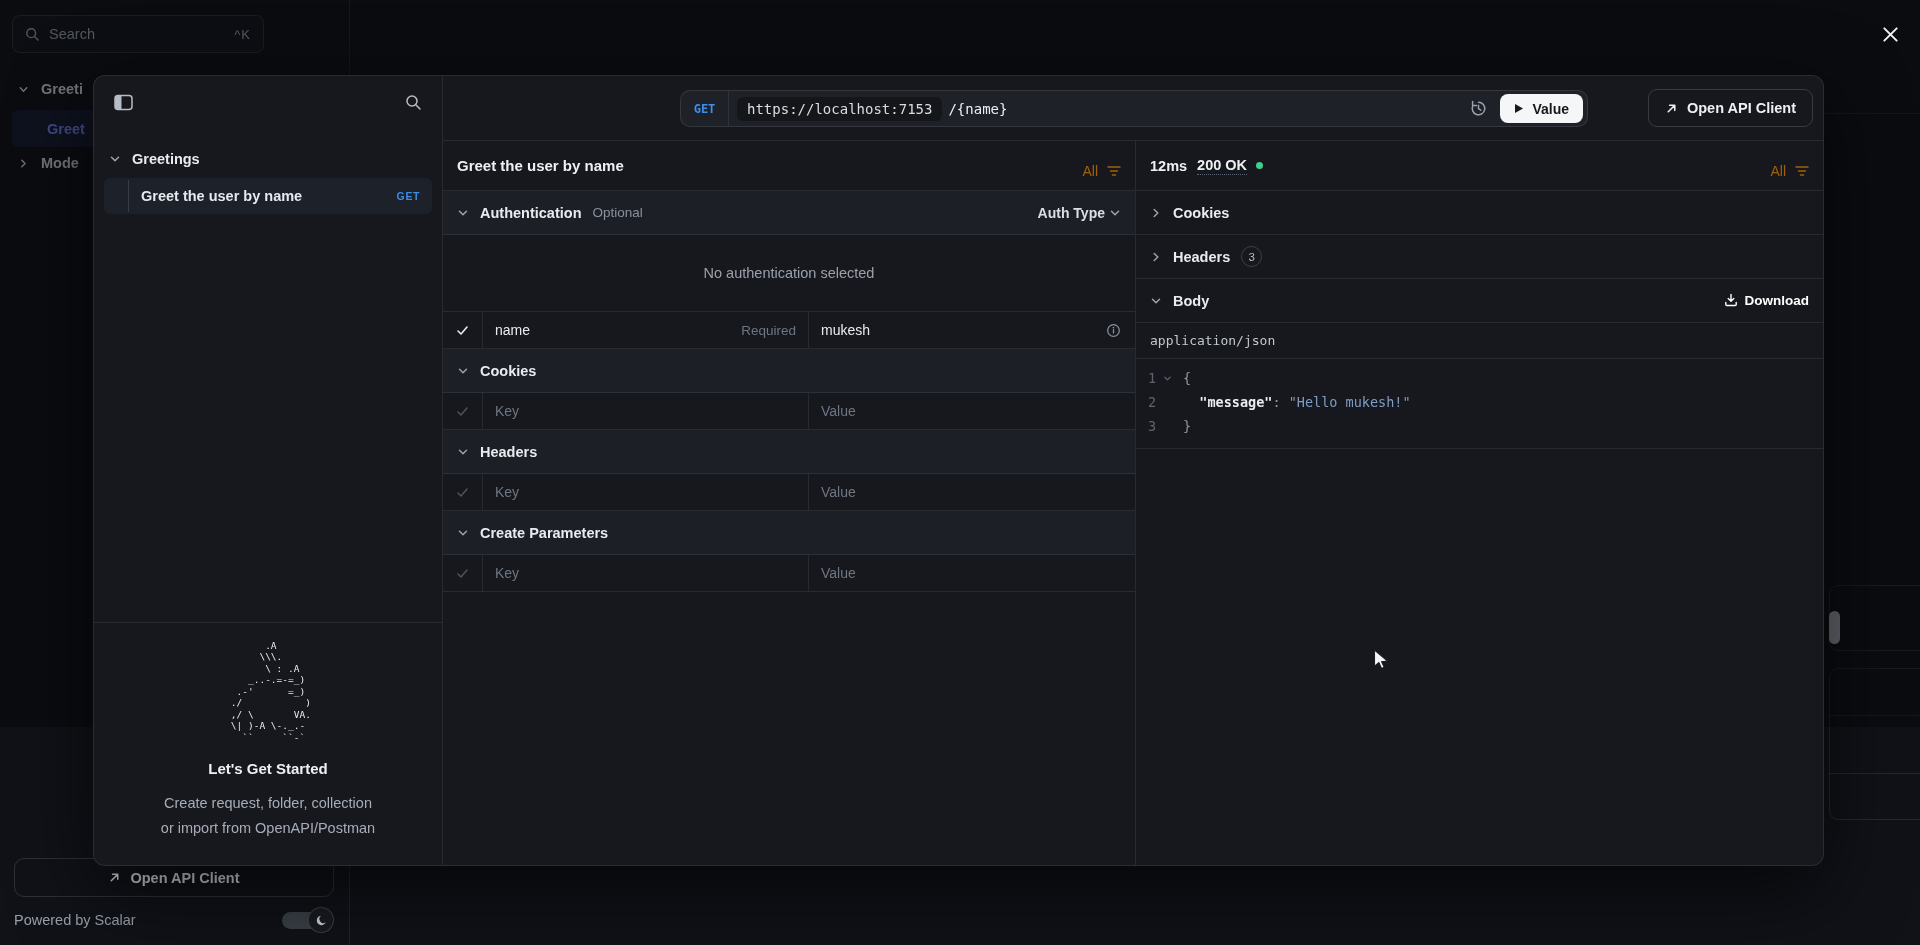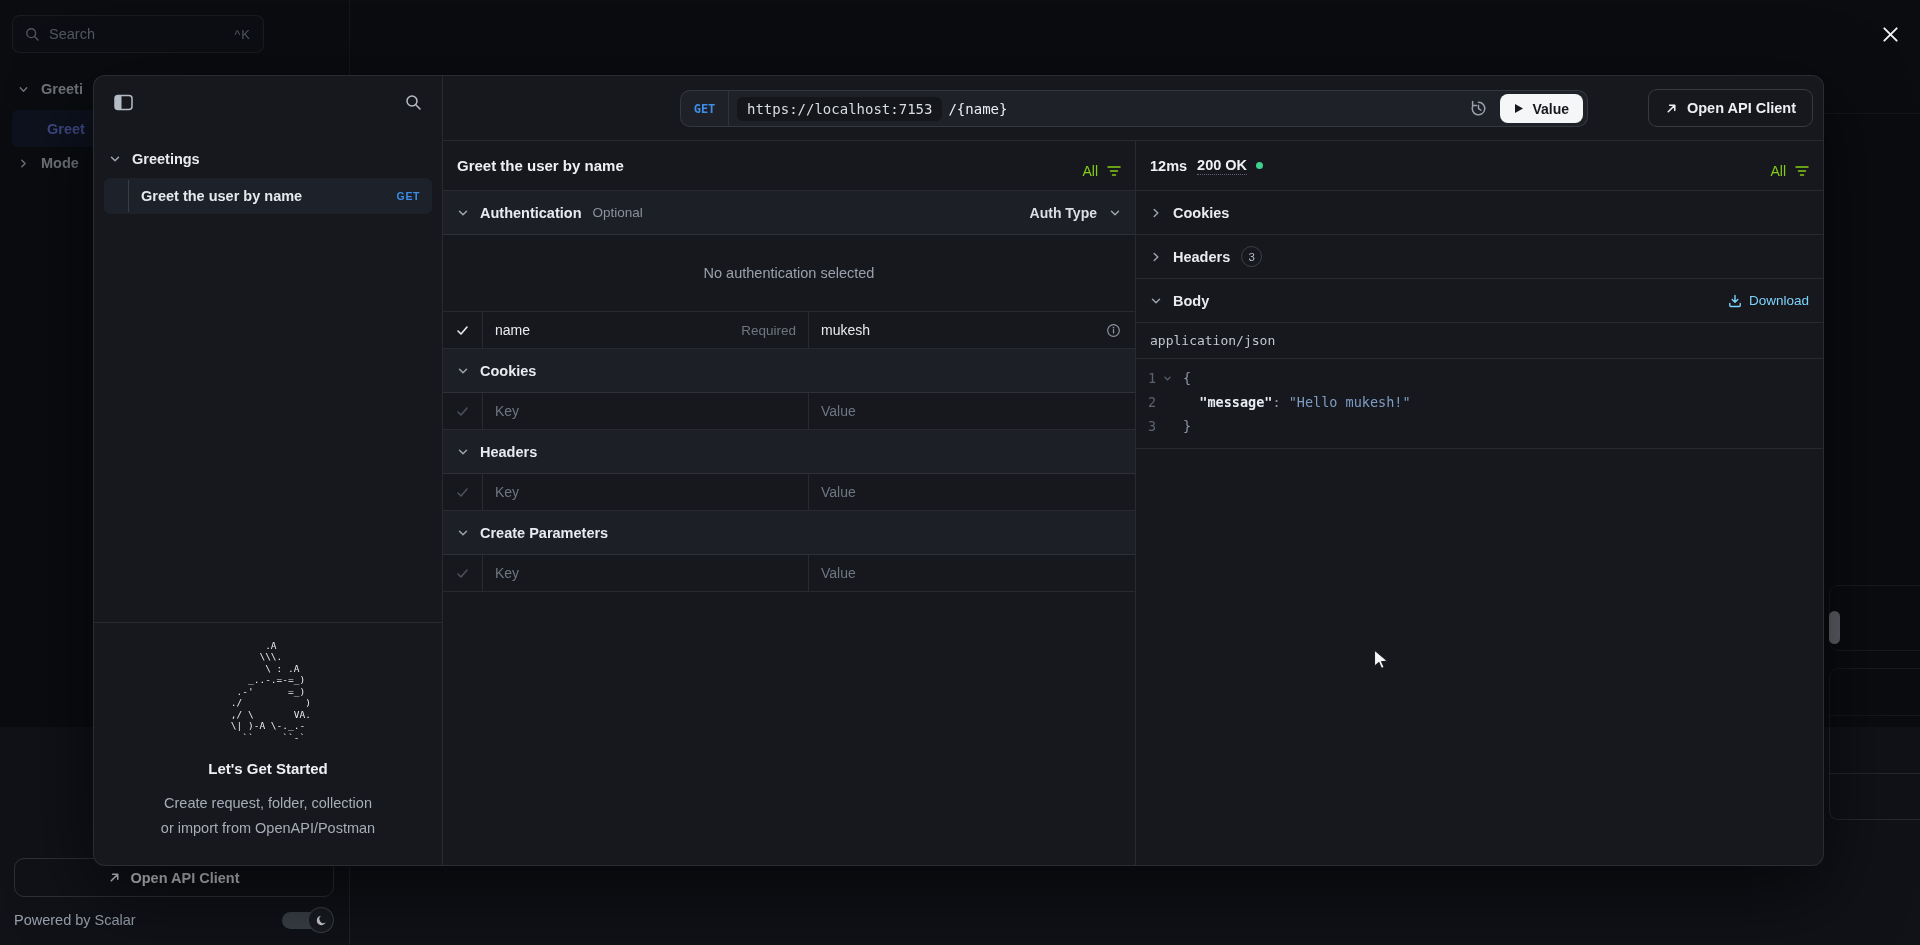--- a/index.html
+++ b/index.html
@@ -93,28 +93,28 @@
   .openapi { position:absolute; right:10px; top:13px; height:38px; padding:0 16px;
     background:transparent; border:1px solid rgba(255,255,255,0.15); border-radius:9px;
     display:flex; align-items:center; gap:9px; color:#edeff2; font-weight:700; font-size:14.5px; cursor:pointer; }
 
   .panels { flex:1; display:flex; min-height:0; }
   .pane-req { width:693px; flex-shrink:0; border-right:1px solid var(--b); }
   .pane-res { flex:1; min-width:0; }
 
   .phead { height:50px; padding:0 14px; display:flex; align-items:center; border-bottom:1px solid var(--b); }
   .phead .title { font-size:15px; font-weight:700; color:#eef0f3; }
-  .filter { margin-left:auto; display:flex; align-items:center; gap:9px; color:#84cc16; font-size:14px; cursor:pointer;margin-top:10px; }
+  .filter { margin-left:auto; display:flex; align-items:center; gap:9px; color:#a16207; font-size:14px; cursor:pointer;margin-top:10px; }
 
   .sec { height:44px; background:var(--hdr); border-bottom:1px solid var(--b);
     display:flex; align-items:center; padding:0 14px; gap:11px;
     font-size:14.5px; font-weight:700; color:#e9ebef; }
   .sec .chev { color:#9aa1ac; }
   .optional { font-weight:400; color:#8a919d; font-size:13.5px; }
-  .authtype { margin-left:auto; display:flex; align-items:center; gap:12px; color:#dcdfe5;
+  .authtype { margin-left:auto; display:flex; align-items:center; gap:4px; color:#dcdfe5;
     font-weight:600; font-size:14px; cursor:pointer; }
   .auth-empty { height:77px; border-bottom:1px solid var(--b); display:flex; align-items:center;
     justify-content:center; color:#9aa1ac; font-size:14.5px; }
 
   .kvrow { height:37px; border-bottom:1px solid var(--b); display:grid; grid-template-columns:40px 326px 1fr; }
   .kvrow .ck { display:flex; align-items:center; justify-content:center; border-right:1px solid var(--b); }
   .kvrow .cell { display:flex; align-items:center; padding:0 12px; gap:8px; font-size:14px; }
   .kvrow .keyc { border-right:1px solid var(--b); }
   .kvrow input { flex:1; min-width:0; background:transparent; border:none; outline:none;
     color:#e8eaee; font-size:14px; font-family:inherit; }
@@ -125,22 +125,22 @@
 
   .phead .dur { font-size:14.5px; font-weight:700; color:#eef0f3; }
   .status { margin-left:10px; font-size:14.5px; font-weight:700; color:#eef0f3;
     border-bottom:1px dotted #5d6575; padding-bottom:1px; cursor:pointer; }
   .dot { width:7px; height:7px; border-radius:50%; margin-left:9px; }
 
   .resrow { height:44px; border-bottom:1px solid var(--b); display:flex; align-items:center;
     padding:0 14px; gap:11px; font-size:14.5px; font-weight:700; color:#e9ebef; }
   .cbadge { width:21px; height:21px; border:1px solid rgba(255,255,255,0.17); border-radius:50%;
     display:flex; align-items:center; justify-content:center; font-size:11.5px; font-weight:500; color:#b6bcc6; }
-  .dl { margin-left:auto; display:flex; align-items:center; gap:7px; color:#7dd3fc;
-    font-weight:400; font-size:13.5px; background:none; border:none; cursor:pointer; }
+  .dl { margin-left:auto; display:flex; gap:7px; color:#ffffff;
+    font-weight:700; font-size:13.5px; background:none; border:none; cursor:pointer; }
 
   .ctype { height:36px; border-bottom:1px solid var(--b); display:flex; align-items:center;
     padding:0 14px; font-family:"DejaVu Sans Mono", monospace; font-size:13px; color:#c2c7cf; }
   .code { padding:7px 0 10px; border-bottom:1px solid var(--b);
     font-family:"DejaVu Sans Mono", monospace; font-size:13.5px; color:#8f96a3; }
   .cl { display:flex; align-items:center; height:24px; padding:0 12px; }
   .cl .ln { width:15px; color:#5c6370; flex-shrink:0; }
   .cl .fold { width:20px; color:#5c6370; display:flex; align-items:center; }
   .cl .ind { white-space:pre; }
   .jkey { color:#e9ecf1; font-weight:700; }

